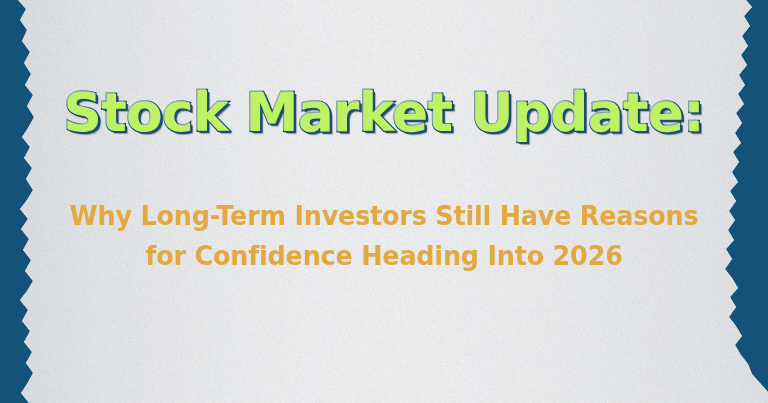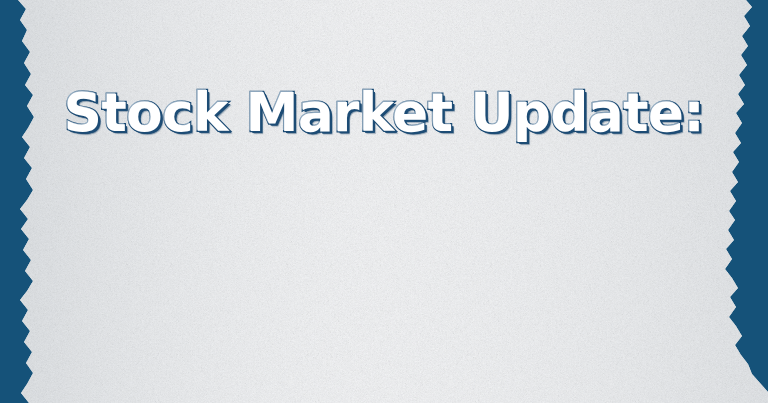--- a/index.html
+++ b/index.html
@@ -55,21 +55,21 @@
     position: absolute;
     top: 86px;
     left: 0;
     width: 700px;
     text-align: center;
     font-family: "DejaVu Sans", sans-serif;
     font-weight: 700;
     font-size: 53px;
     line-height: 1.0;
     letter-spacing: -0.5px;
-    color: #ffffff;
+    color: #bef264;
     -webkit-text-stroke: 2.4px #1d4c75;
     paint-order: stroke fill;
     text-shadow:
        1.6px 1.6px 0 #1d4c75,
        2.4px 2.4px 0 #1d4c75,
        3px 3px 1px rgba(20,60,95,0.45),
       -1px -1px 0 rgba(235,242,248,0.55);
     transform: scaleX(1.0);
   }
 
@@ -169,15 +169,19 @@
 
         <rect x="0" y="0" width="768" height="403" fill="url(#edgeShadeL)" opacity="0.55"></rect>
         <rect x="0" y="0" width="768" height="403" fill="url(#edgeShadeR)" opacity="0.5"></rect>
       </g>
     </svg>
   </div>
 
   <div class="content">
     <h1 class="title">Stock Market Update:</h1>
 
+    <div class="subtitle">
+      <span class="sub-line">Why Long-Term Investors Still Have Reasons</span>
+      <span class="sub-line">for Confidence Heading Into 2026</span>
+    </div>
   </div>
 
 </div>
 
 </body></html>

